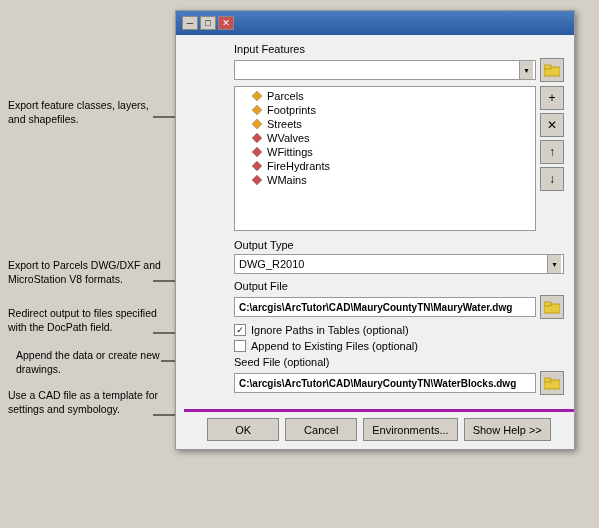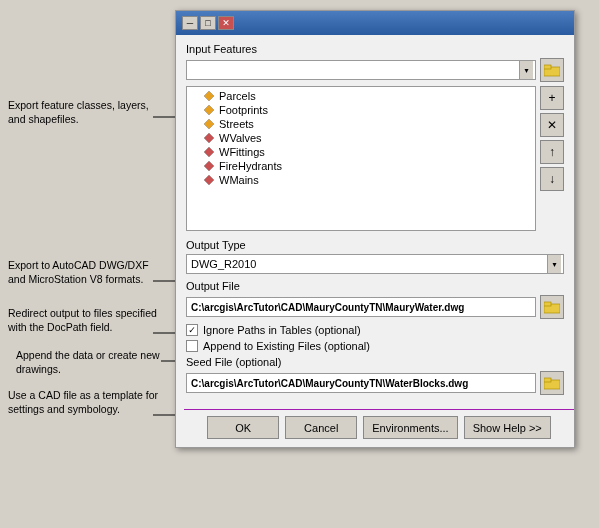--- a/index.html
+++ b/index.html
@@ -77,20 +77,21 @@
       color: #000;
     }
 
     .title-btn.close-btn {
       background: #c75050;
       color: #fff;
     }
 
     .dialog-body {
       padding: 8px 10px 8px 10px;
+      margin-left: 48px;
     }
 
     .section-label {
       font-size: 11px;
       margin-bottom: 3px;
       color: #000;
     }
 
     
     .input-features-row {
@@ -244,21 +245,21 @@
       gap: 4px;
       margin-bottom: 6px;
     }
 
     
     .dialog-footer {
       display: flex;
       justify-content: center;
       gap: 6px;
       padding: 6px 10px 8px 10px;
-      border-top: 1px solid #a21caf;
+      border-top: 3px solid #a21caf;
       margin-left: 8px;
     }
 
     .footer-btn {
       min-width: 72px;
       height: 23px;
       background: #d4d0c8;
       border: 1px solid #888;
       display: flex;
       align-items: center;
@@ -283,21 +284,21 @@
   <div style="position:absolute; left:8px; top:98px;">
     <div class="annot-text">Export feature classes, layers, and shapefiles.</div>
 
     <svg style="position:absolute; top:12px; left:145px;" width="32" height="14">
       <line x1="0" y1="7" x2="28" y2="7" stroke="#000" stroke-width="1"></line>
       <polygon points="25,4 32,7 25,10" fill="#000"></polygon>
     </svg>
   </div>
 
   <div style="position:absolute; left:8px; top:258px;">
-    <div class="annot-text">Export to AutoCAD DWG/DXF and MicroStation V8 formats.</div>
+    <div class="annot-text">Export to Parcels DWG/DXF and MicroStation V8 formats.</div>
     <svg style="position:absolute; top:16px; left:145px;" width="32" height="14">
       <line x1="0" y1="7" x2="28" y2="7" stroke="#000" stroke-width="1"></line>
       <polygon points="25,4 32,7 25,10" fill="#000"></polygon>
     </svg>
   </div>
 
   <div style="position:absolute; left:8px; top:306px;">
     <div class="annot-text">Redirect output to files specified with the DocPath field.</div>
     <svg style="position:absolute; top:20px; left:145px;" width="32" height="14">
       <line x1="0" y1="7" x2="28" y2="7" stroke="#000" stroke-width="1"></line>

